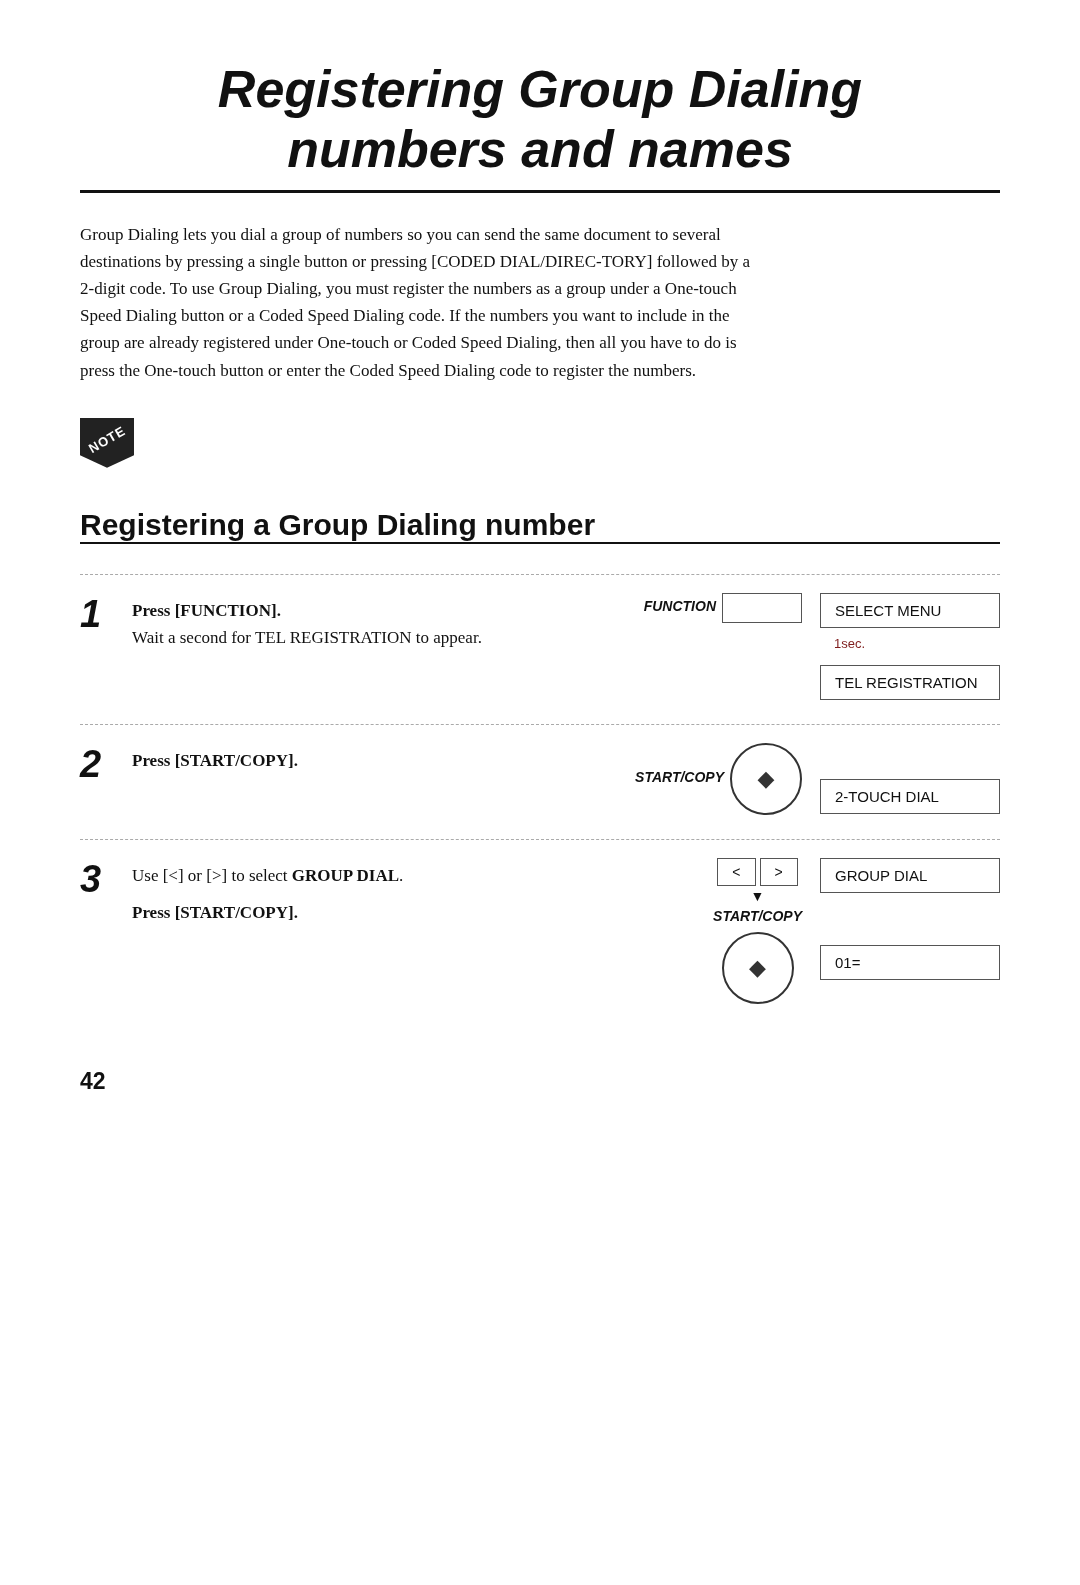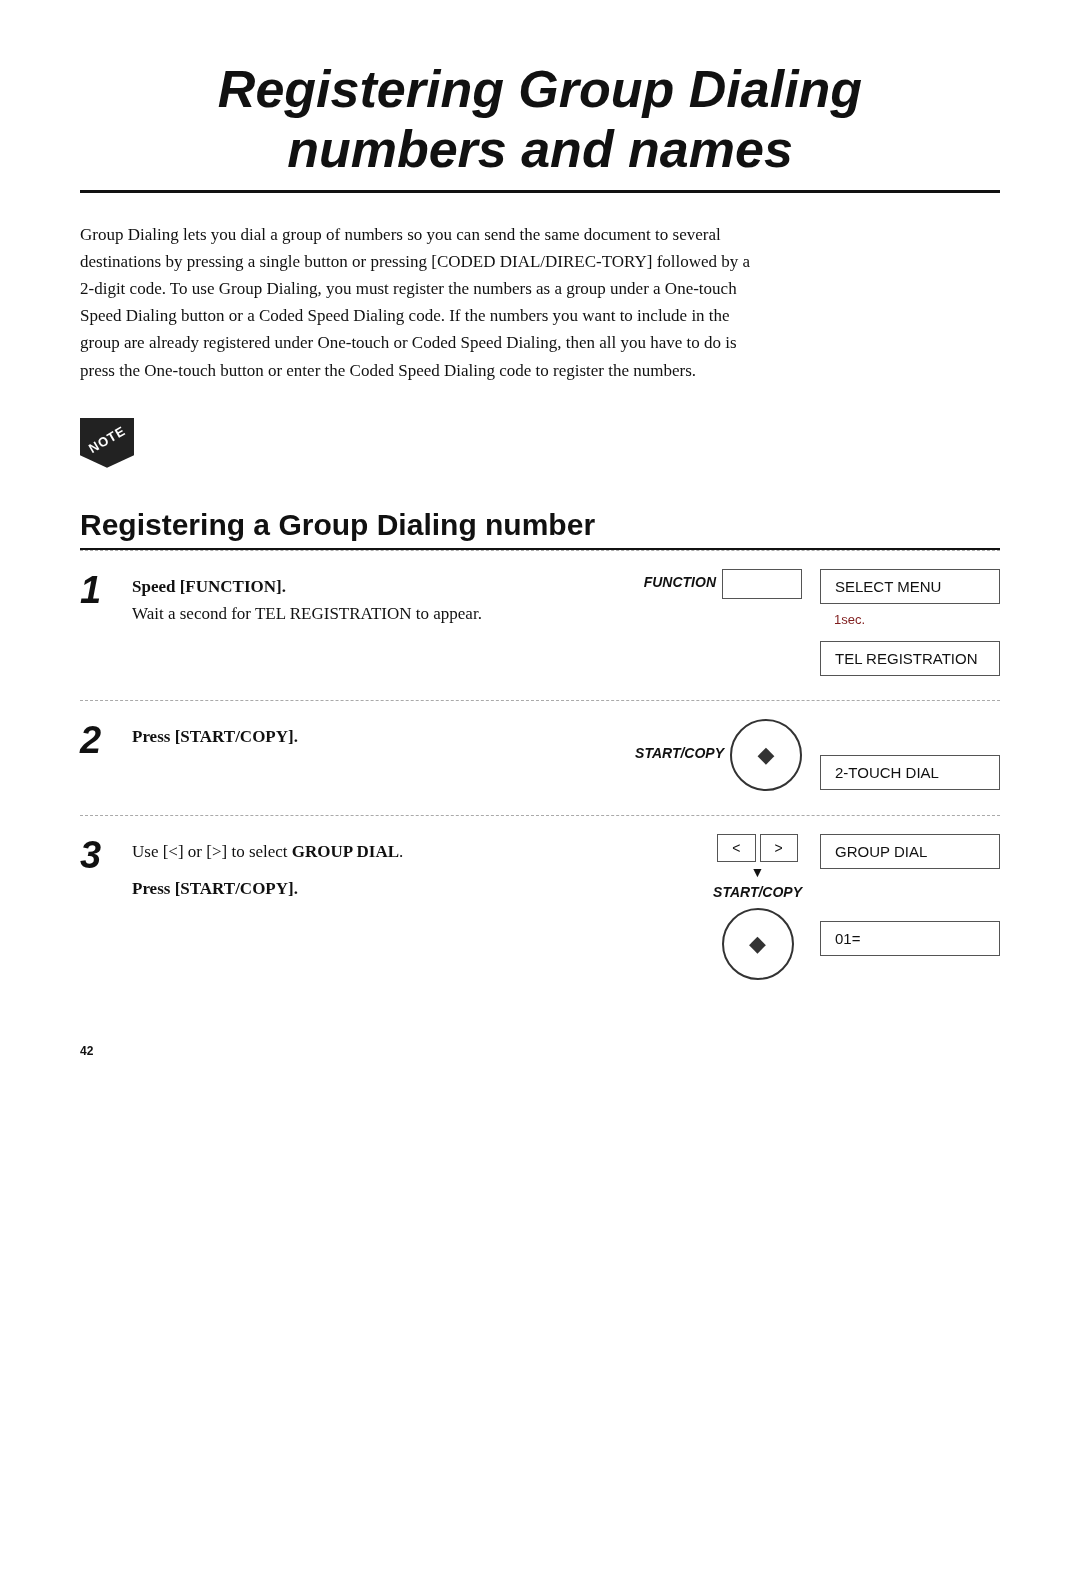--- a/index.html
+++ b/index.html
@@ -75,22 +75,22 @@
       font-size: 16px;
       line-height: 1.6;
       padding-top: 4px;
       max-width: 580px;
     }
 
     .section-title {
       font-size: 30px;
       font-weight: 900;
       font-family: Arial, Helvetica, sans-serif;
+      margin-bottom: 30px;
       border-bottom: 2px solid #111;
-      padding-bottom: 6px;
       display: flex;
       align-items: flex-end;
       gap: 0;
     }
 
     .section-title-text {
       flex: 1;
     }
 
     .steps-container {
@@ -224,21 +224,21 @@
     .nav-btn {
       border: 1.5px solid #555;
       background: #fff;
       font-size: 14px;
       font-family: Arial, sans-serif;
       padding: 5px 14px;
       text-align: center;
     }
 
     .page-number {
-      font-size: 12px;
+      font-size: 23px;
       font-weight: bold;
       font-family: Arial, sans-serif;
       margin-top: 40px;
     }
   </style>
 </head>
 <body>
 
 <h1 class="main-title">
   <span>Registering Group Dialing</span><br>
@@ -259,21 +259,21 @@
 
 <div class="section-title">
   <span class="section-title-text">Registering a Group Dialing number</span>
 </div>
 
 <div class="steps-container">
 
   <div class="step-row">
     <div class="step-number">1</div>
     <div class="step-description">
-      <strong>Speed [FUNCTION].</strong><br>
+      <strong>Press [FUNCTION].</strong><br>
       <span>Wait a second for TEL REGISTRATION to appear.</span>
     </div>
     <div class="step-diagram">
       <div class="diagram-button-col">
         <div class="diagram-label">FUNCTION</div>
         <div class="rect-button">
           &nbsp;&nbsp;&nbsp;&nbsp;&nbsp;&nbsp;&nbsp;&nbsp;
         </div>
       </div>
       <div class="diagram-display-col">

